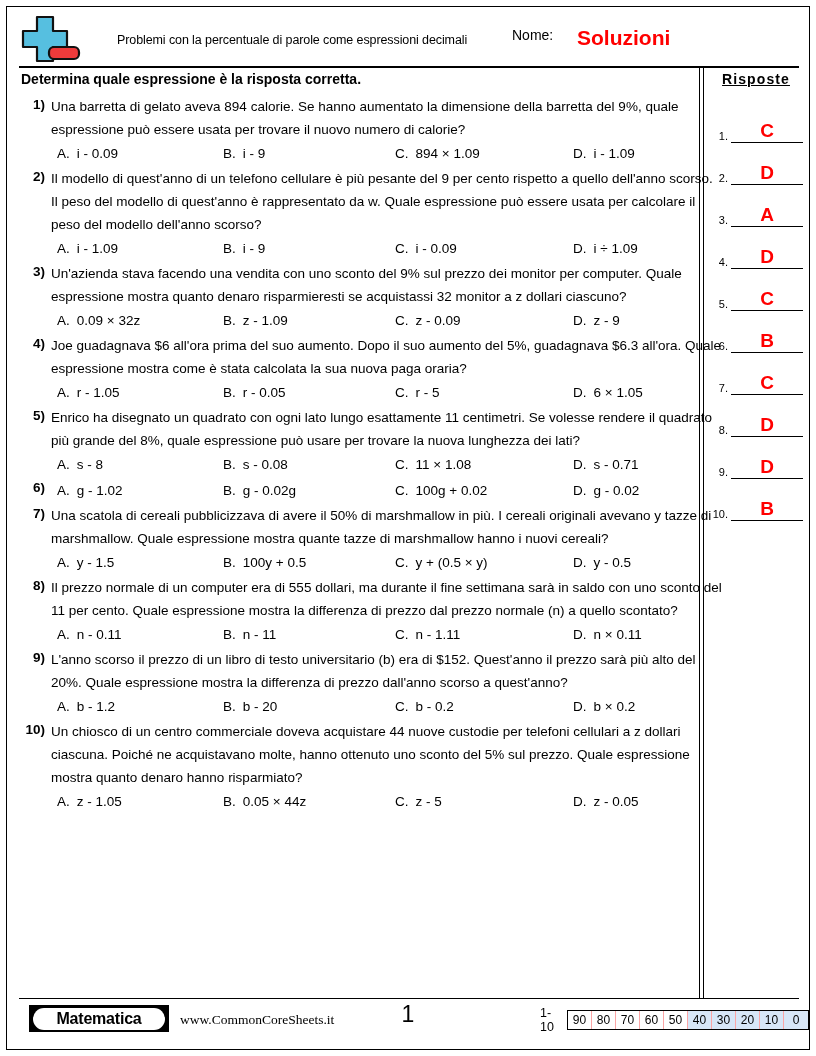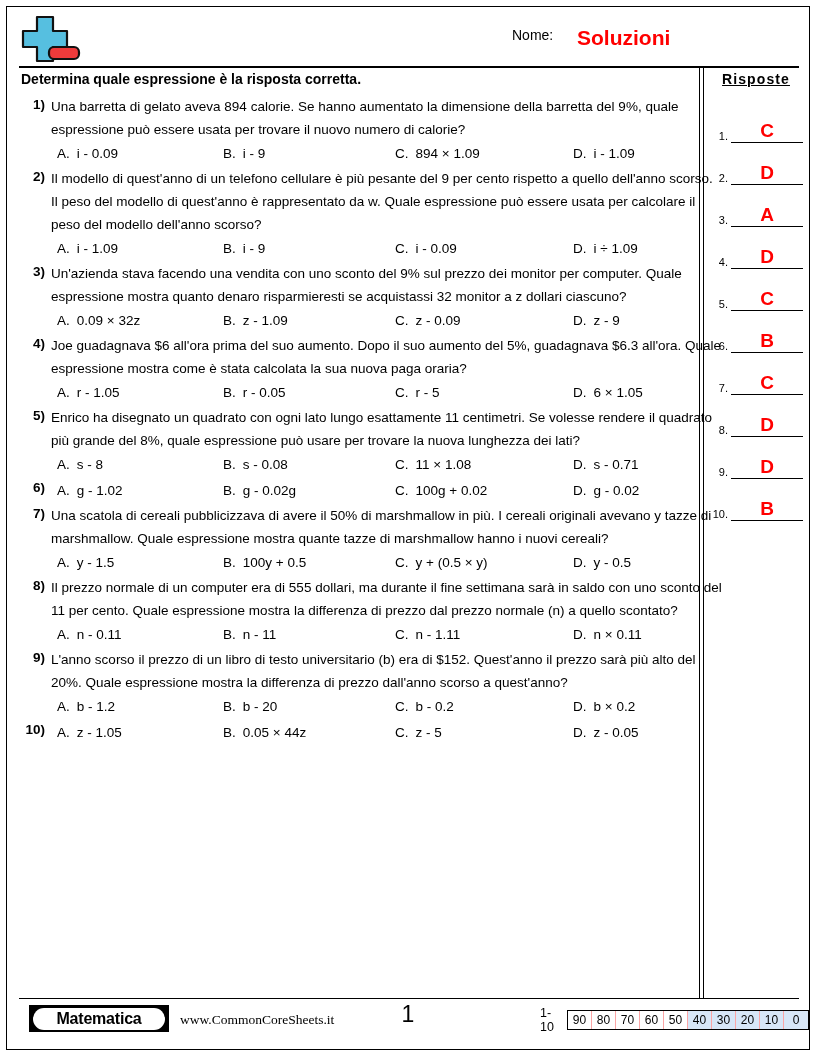--- a/index.html
+++ b/index.html
@@ -201,20 +201,21 @@
 
 <div class="page">
 
   <div class="header">
     <div class="logo">
       <svg width="62" height="52" viewBox="0 0 62 52">
         <path d="M18 4 H34 V18 H48 V34 H34 V48 H18 V34 H4 V18 H18 Z" fill="#56bfe0" stroke="#111" stroke-width="2.2" stroke-linejoin="round"></path>
         <rect x="30" y="34" width="30" height="12" rx="5" fill="#ee3b3b" stroke="#111" stroke-width="2.2"></rect>
       </svg>
     </div>
+    <div class="header-title">Problemi con la percentuale di parole come espressioni decimali</div>
     <div class="header-name-label">Nome:</div>
     <div class="header-name-value">Soluzioni</div>
   </div>
   <div class="header-rule"></div>
 
   <div class="instruction">Determina quale espressione è la risposta corretta.</div>
 
   <div class="divider"></div>
 
   <div class="questions">
@@ -429,20 +430,21 @@
             <div class="opt">
               <span class="opt-letter">D.</span>
               <span class="opt-text">b × 0.2</span>
             </div>
           </div>
         </div>
       </div>
       <div class="q">
         <div class="q-num">10)</div>
         <div class="q-body">
+          <div class="q-text">Un chiosco di un centro commerciale doveva acquistare 44 nuove custodie per telefoni cellulari a z dollari ciascuna. Poiché ne acquistavano molte, hanno ottenuto uno sconto del 5% sul prezzo. Quale espressione mostra quanto denaro hanno risparmiato?</div>
           <div class="q-options">
             <div class="opt">
               <span class="opt-letter">A.</span>
               <span class="opt-text">z - 1.05</span>
             </div>
             <div class="opt">
               <span class="opt-letter">B.</span>
               <span class="opt-text">0.05 × 44z</span>
             </div>
             <div class="opt">

